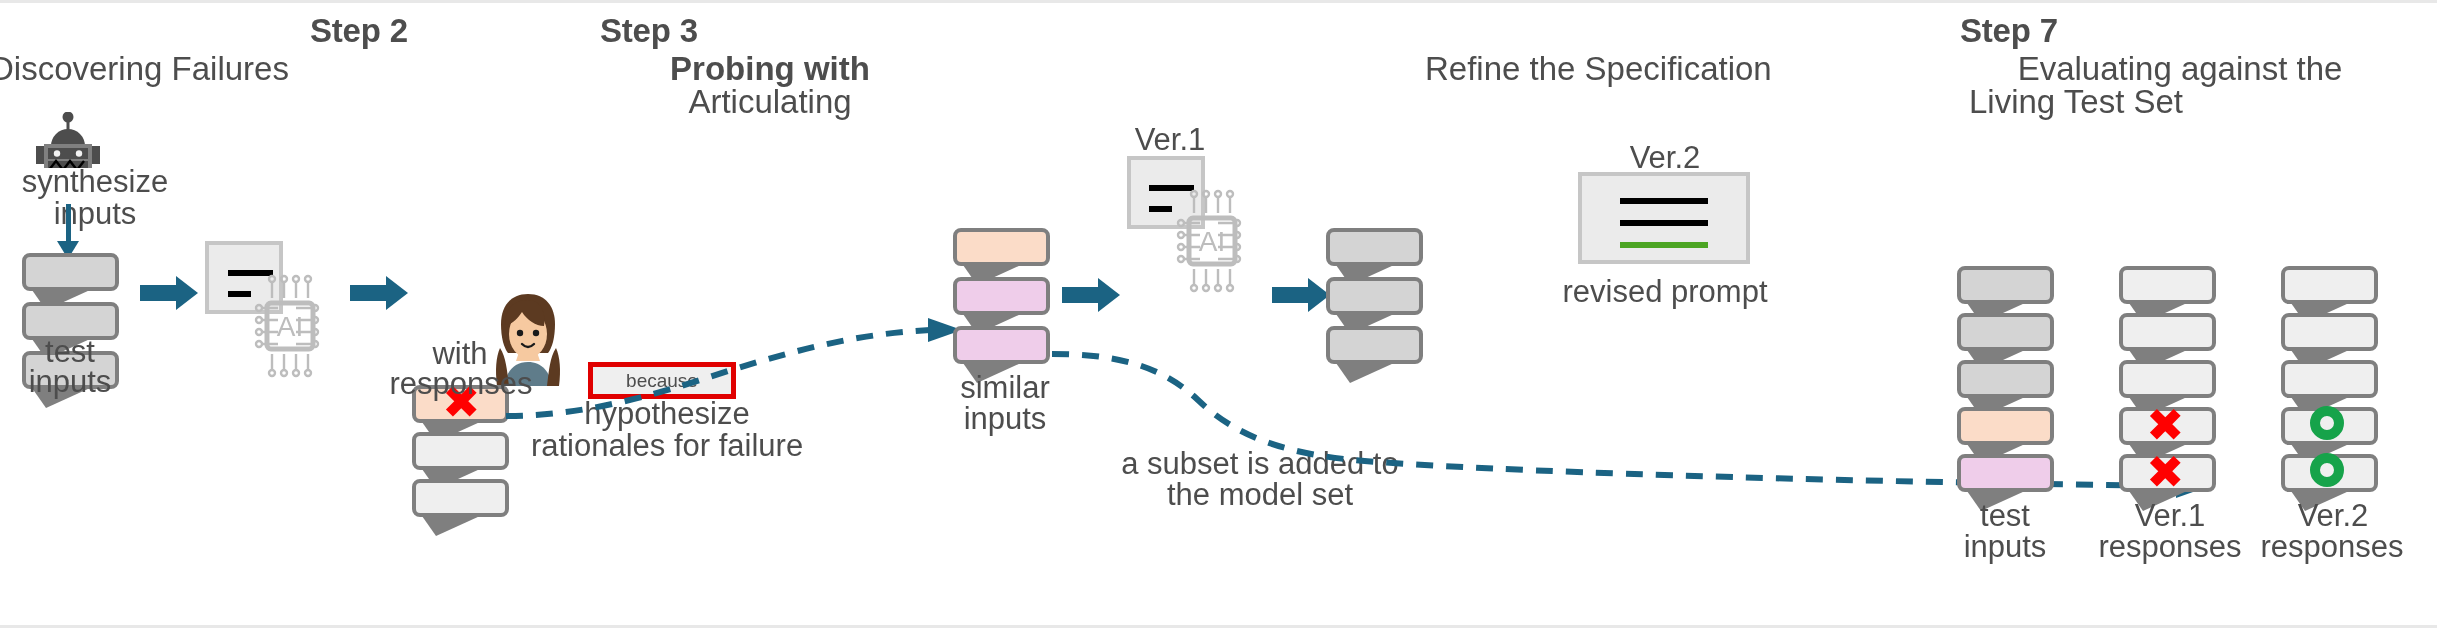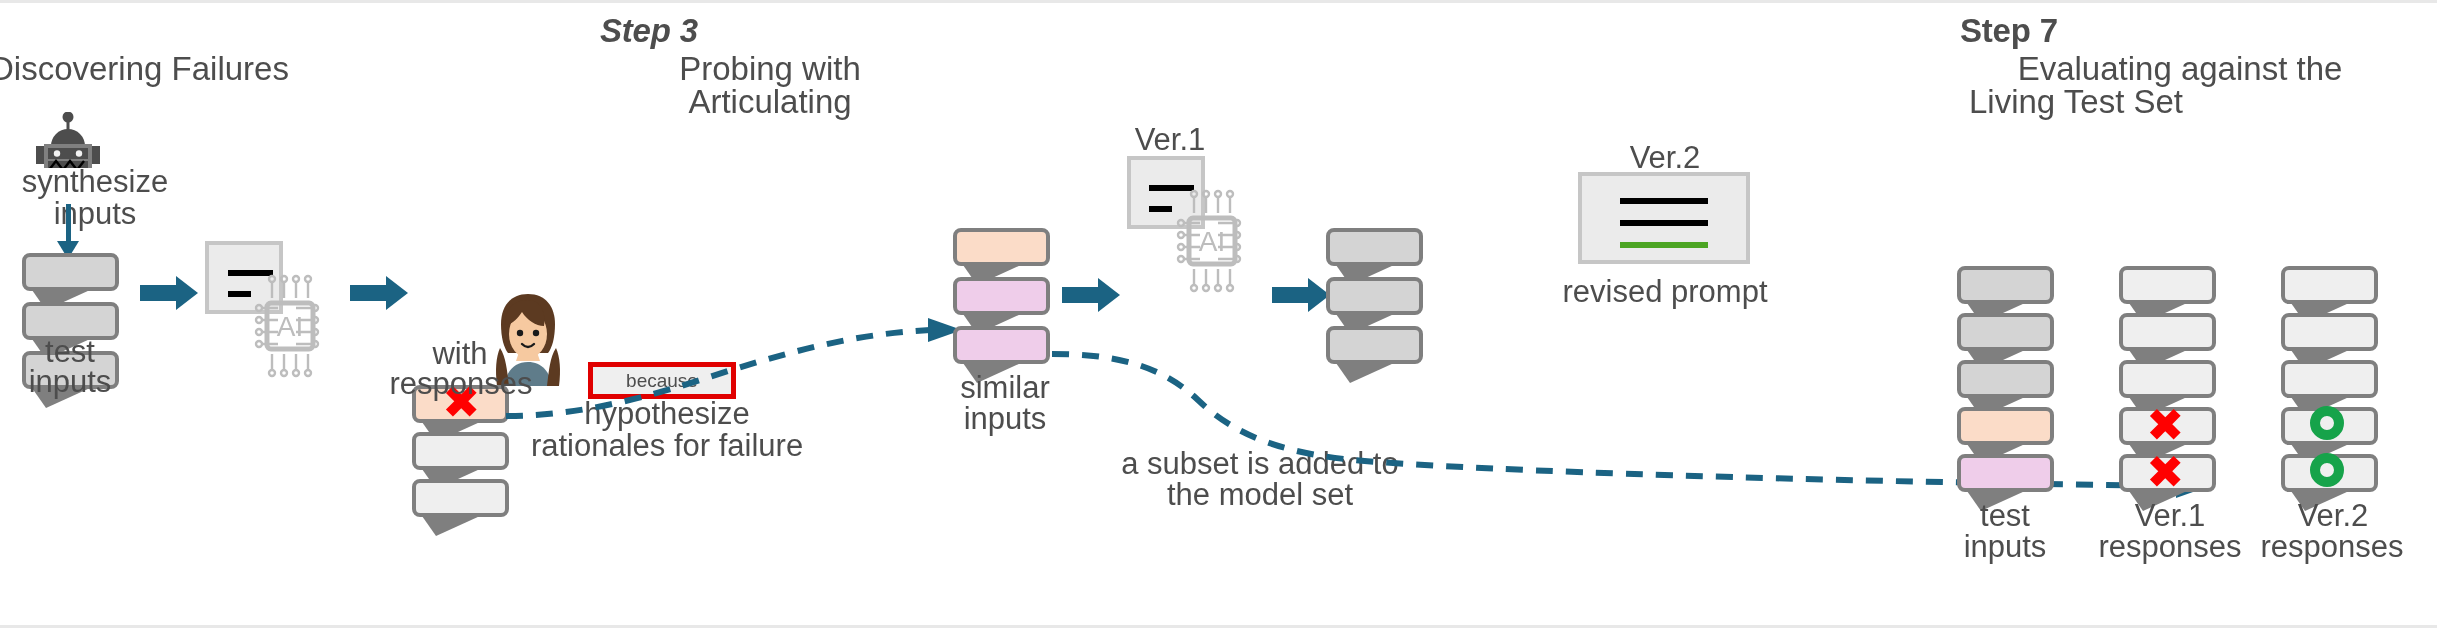--- a/index.html
+++ b/index.html
@@ -122,20 +122,21 @@
     <circle cx="64" cy="105" r="3"></circle>
       <circle cx="76" cy="105" r="3"></circle>
   </g>
   <rect x="35" y="35" width="46" height="46" rx="4" fill="none" stroke="#bdbdbd" stroke-width="5"></rect>
   <text x="58" y="68" font-size="28" font-family="Liberation Sans, sans-serif" fill="#bdbdbd" text-anchor="middle">AI</text>
 </svg>
 
 <div class="arrow" style="left:350px;top:285px;width:38px;"></div>
 
 <div class="col" style="left:310px;width:270px;">
+  <div class="step-num">Step 2</div>
 </div>
 
 <svg class="svgabs" style="left:478px;top:290px;" width="100" height="96" viewBox="0 0 100 96">
   <path d="M50 4c18 0 27 13 27 30 0 14-3 24-7 29H30c-4-5-7-15-7-29C23 17 32 4 50 4z" fill="#5c3a21"></path>
   <ellipse cx="50" cy="44" rx="19" ry="24" fill="#f6c9a0"></ellipse>
   <path d="M50 10c-16 0-23 11-23 24 5 2 12-4 17-12 5 8 14 14 22 14 2-14-3-26-16-26z" fill="#5c3a21"></path>
   <circle cx="42" cy="43" r="3.2" fill="#1a1a1a"></circle>
   <circle cx="58" cy="43" r="3.2" fill="#1a1a1a"></circle>
   <path d="M44 54q6 6 12 0" stroke="#1a1a1a" stroke-width="2.4" fill="none" stroke-linecap="round"></path>
   <path d="M50 66c-4 0-8-2-9-4l-3 9h24l-3-9c-1 2-5 4-9 4z" fill="#f6c9a0"></path>
@@ -155,24 +156,24 @@
 <div class="because" style="left:588px;top:362px;width:148px;height:37px;">because</div>
 
 <div class="cap" style="left:527px;top:398px;width:280px;">hypothesize</div>
 <div class="cap" style="left:480px;top:430px;width:374px;">rationales for failure</div>
 
 <svg class="svgabs" style="left:500px;top:230px;" width="470" height="190" viewBox="0 0 470 190">
   <path d="M6 186 C 60 186, 120 176, 200 150 C 280 124, 350 104, 430 100" fill="none" stroke="#1b6383" stroke-width="6" stroke-dasharray="17 13"></path>
   <polygon points="428,88 462,100 428,112" fill="#1b6383"></polygon>
 </svg>
 
-<div class="col" style="left:600px;width:340px;font-style:italic;">
+<div class="col" style="left:600px;width:340px;">
   <div class="step-num">Step 3</div>
 </div>
-<div class="cap" style="left:640px;top:52px;width:260px;font-size:33px;">Probing with</div>
+<div class="cap" style="left:640px;top:52px;width:260px;font-size:33px;font-weight:bold;">Probing with</div>
 <div class="cap" style="left:620px;top:85px;width:300px;font-size:33px;">Articulating</div>
 
 <div class="bub peach" style="left:953px;top:228px;"></div>
 <div class="bub pink" style="left:953px;top:277px;"></div>
 <div class="bub pink" style="left:953px;top:326px;"></div>
 
 <div class="cap" style="left:925px;top:372px;width:160px;">similar</div>
 <div class="cap" style="left:925px;top:403px;width:160px;">inputs</div>
 
 <div class="arrow" style="left:1062px;top:287px;width:38px;"></div>
@@ -216,20 +217,21 @@
 
 <div class="cap" style="left:1090px;top:448px;width:340px;">a subset is added to</div>
 <div class="cap" style="left:1120px;top:479px;width:280px;">the model set</div>
 
 <svg class="svgabs" style="left:1048px;top:340px;" width="1190" height="170" viewBox="0 0 1190 170">
   <path d="M4 14 C 60 14, 110 22, 150 60 C 190 98, 240 116, 330 122 C 500 134, 830 142, 1130 146" fill="none" stroke="#1b6383" stroke-width="6" stroke-dasharray="17 13"></path>
   <polygon points="1128,134 1162,146 1128,158" fill="#1b6383"></polygon>
 </svg>
 
 <div class="col" style="left:1490px;width:350px;">
+  <div class="step-title" style="width:480px;left:-65px;">Refine the Specification</div>
 </div>
 
 <div class="verlbl" style="left:1605px;top:140px;width:120px;">Ver.2</div>
 <div class="doc" style="left:1578px;top:172px;width:172px;height:92px;"></div>
 <div class="docline" style="left:1620px;top:198px;width:88px;"></div>
 <div class="docline" style="left:1620px;top:220px;width:88px;"></div>
 <div class="docline green" style="left:1620px;top:242px;width:88px;"></div>
 
 <div class="cap" style="left:1560px;top:276px;width:210px;">revised prompt</div>
 

